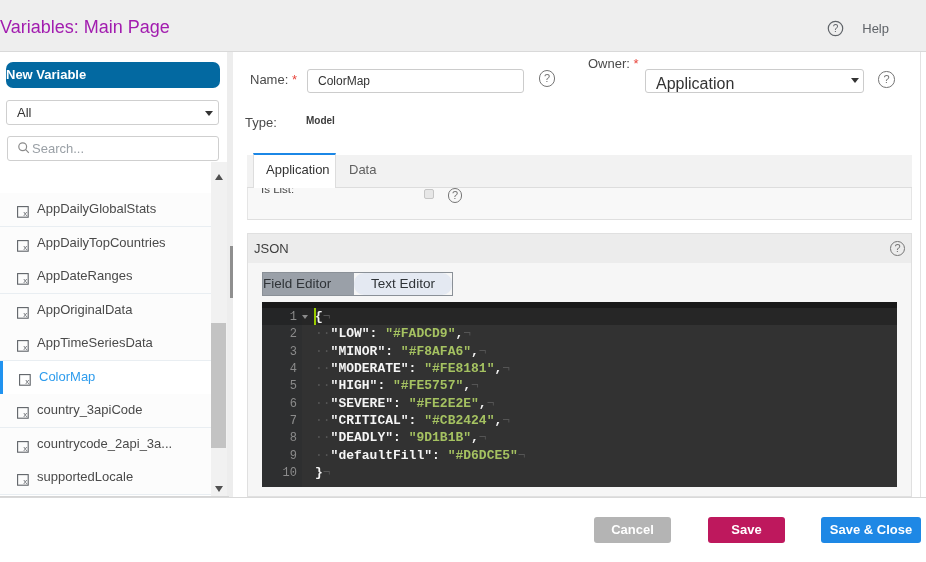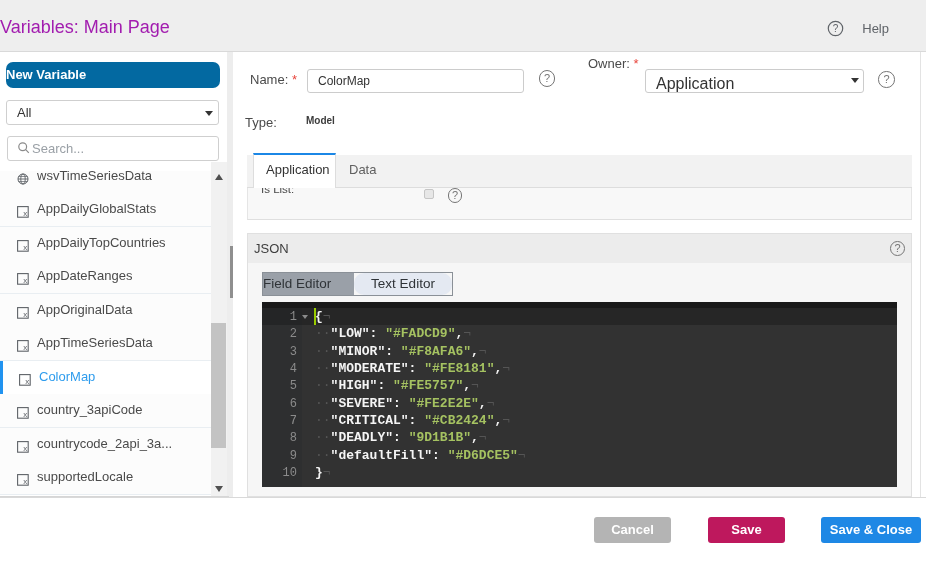--- a/index.html
+++ b/index.html
@@ -99,30 +99,20 @@
   <div class="abs alltxt">All</div>
   <div class="abs caret" style="left:205px; top:111px;"></div>
   <div class="abs search"></div>
   <svg class="abs" style="left:17px; top:141px;" width="14" height="14" viewBox="0 0 14 14">
     <circle cx="5.7" cy="5.7" r="3.9" fill="none" stroke="#8a8a8a" stroke-width="1.2"></circle>
     <line x1="8.7" y1="8.7" x2="11.8" y2="11.8" stroke="#8a8a8a" stroke-width="1.2"></line>
   </svg>
   <div class="abs searchtxt">Search...</div>
 
   <div class="abs listclip" id="listclip">
-    <div class="lrow" style="top:-11.5px">
-      <span class="ic"><svg width="12" height="12" viewBox="0 0 12 12">
-          <circle cx="6" cy="6" r="5" fill="none" stroke="#5f6368" stroke-width="1"></circle>
-          <ellipse cx="6" cy="6" rx="2.2" ry="5" fill="none" stroke="#5f6368" stroke-width="0.9"></ellipse>
-          <line x1="1" y1="6" x2="11" y2="6" stroke="#5f6368" stroke-width="0.9"></line>
-          <line x1="1.6" y1="3.4" x2="10.4" y2="3.4" stroke="#5f6368" stroke-width="0.8"></line>
-          <line x1="1.6" y1="8.6" x2="10.4" y2="8.6" stroke="#5f6368" stroke-width="0.8"></line>
-        </svg></span>
-      <span class="txt">wsvTimeSeriesData</span>
-    </div>
     <div class="lrow" style="top:22px">
       <span class="ic"><svg width="12" height="12" viewBox="0 0 12 12">
           <rect x="0.6" y="0.6" width="10.6" height="10.6" fill="none" stroke="#5f6368" stroke-width="1.1"></rect>
           <text x="8.3" y="10.4" font-size="8" text-anchor="middle" fill="#5f6368" font-family="Liberation Sans">x</text>
         </svg></span>
       <span class="txt">AppDailyGlobalStats</span>
     </div>
     <div class="lrow" style="top:55.5px">
       <span class="ic"><svg width="12" height="12" viewBox="0 0 12 12">
           <rect x="0.6" y="0.6" width="10.6" height="10.6" fill="none" stroke="#5f6368" stroke-width="1.1"></rect>

